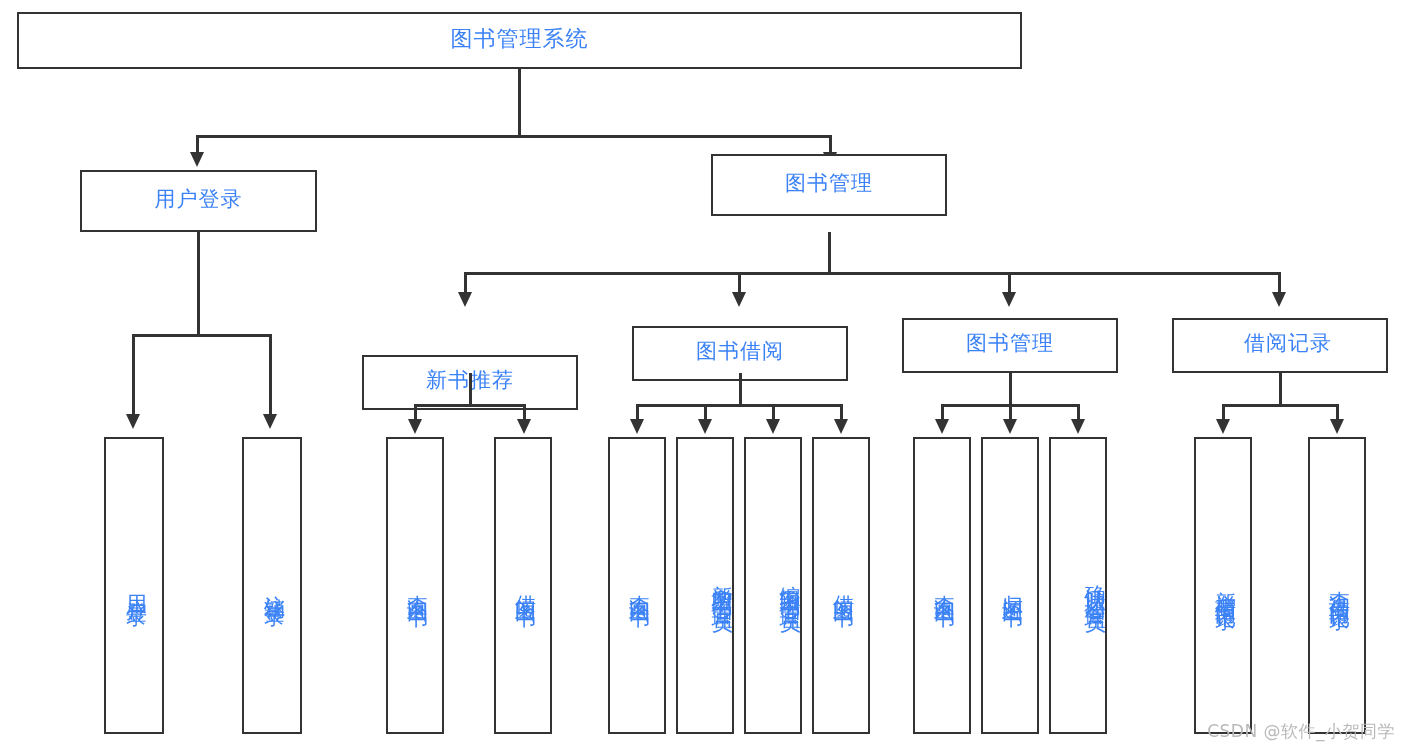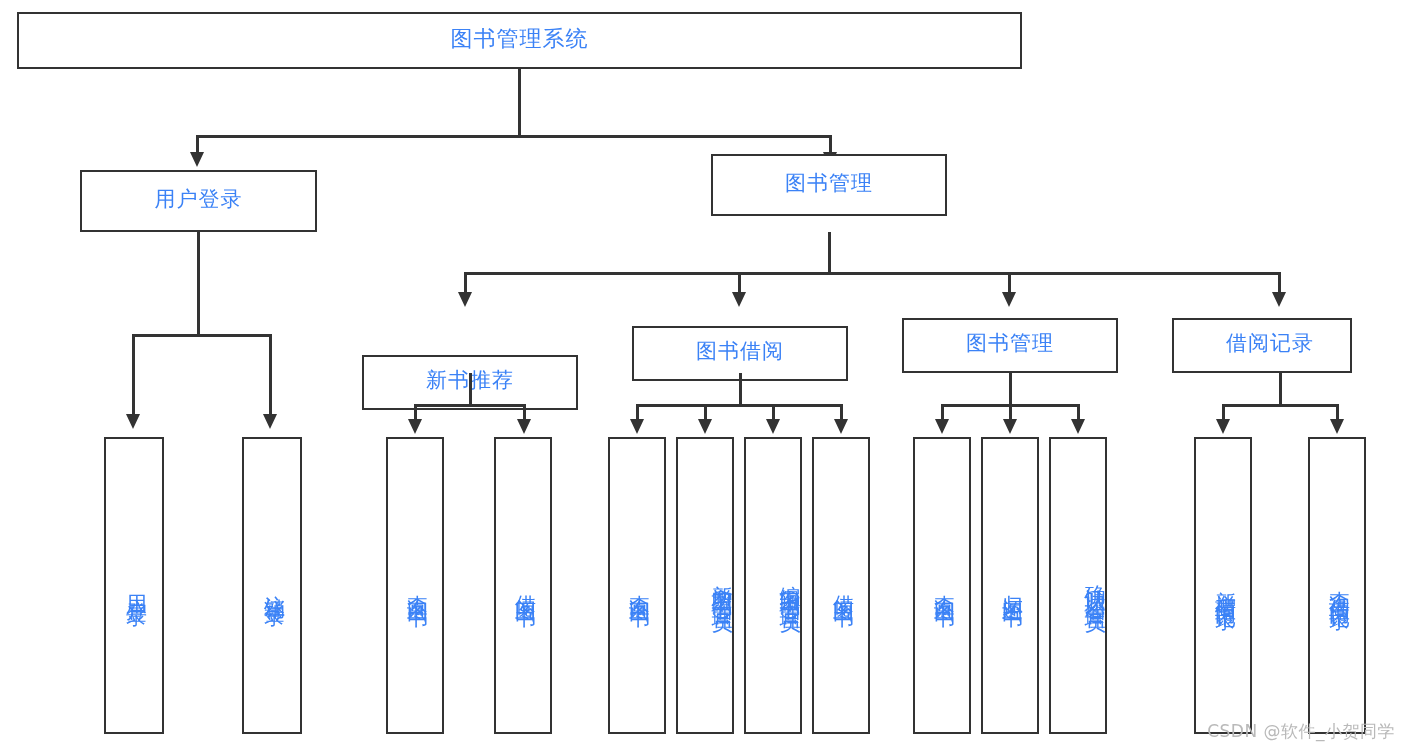--- a/index.html
+++ b/index.html
@@ -110,21 +110,21 @@
   <div class="arrow" style="left:1002px; top:292px;"></div>
   <div class="vline" style="left:1278px; top:272px; height:26px;"></div>
   <div class="arrow" style="left:1272px; top:292px;"></div>
 
   <div class="node h" style="left:362px; top:318px; width:216px; height:55px;margin-top:37px;">新书推荐</div>
 
   <div class="node h" style="left:632px; top:326px; width:216px; height:55px;">图书借阅</div>
 
   <div class="node h" style="left:902px; top:318px; width:216px; height:55px;">图书管理</div>
 
-  <div class="node h" style="left:1172px; top:318px; width:180px; height:55px;padding-left:16px;">借阅记录</div>
+  <div class="node h" style="left:1172px; top:318px; width:216px; height:55px;padding-left:16px;">借阅记录</div>
 
   <div class="vline" style="left:469px; top:373px; height:33px;"></div>
   <div class="hline" style="left:414px; top:404px; width:111px;"></div>
   <div class="vline" style="left:414px; top:404px; height:20px;"></div>
   <div class="arrow" style="left:408px; top:419px;"></div>
   <div class="vline" style="left:523px; top:404px; height:20px;"></div>
   <div class="arrow" style="left:517px; top:419px;"></div>
 
   <div class="vline" style="left:739px; top:373px; height:33px;"></div>
   <div class="hline" style="left:636px; top:404px; width:206px;"></div>

